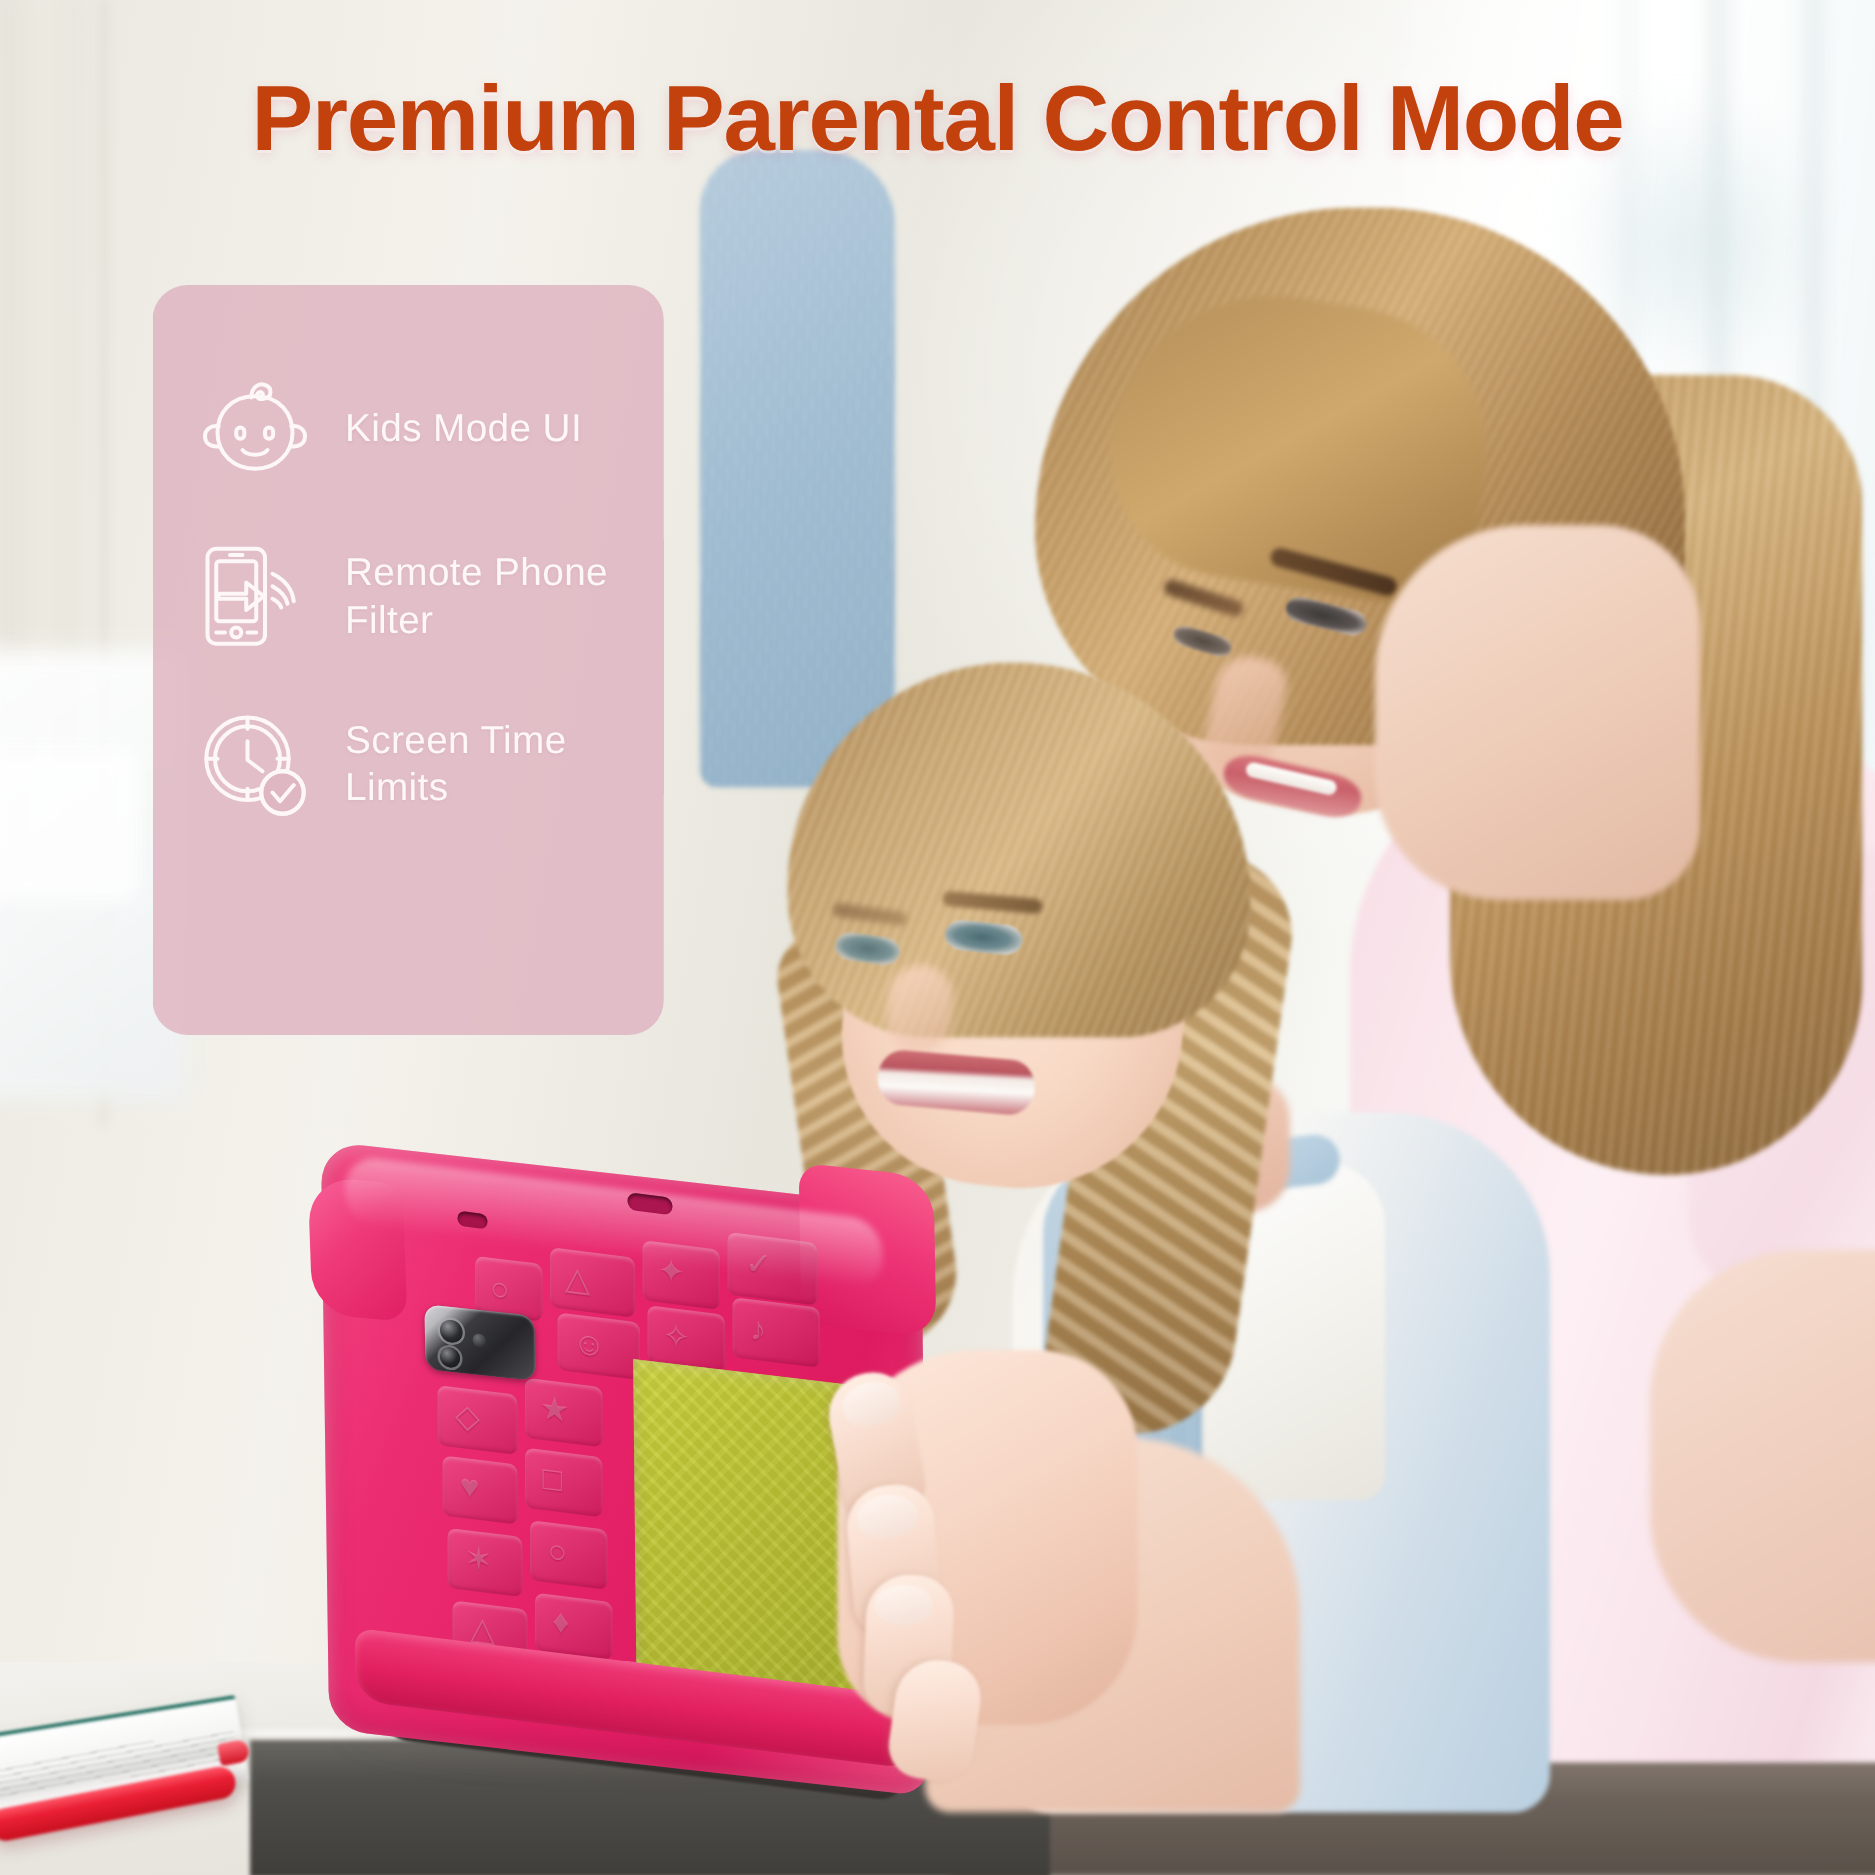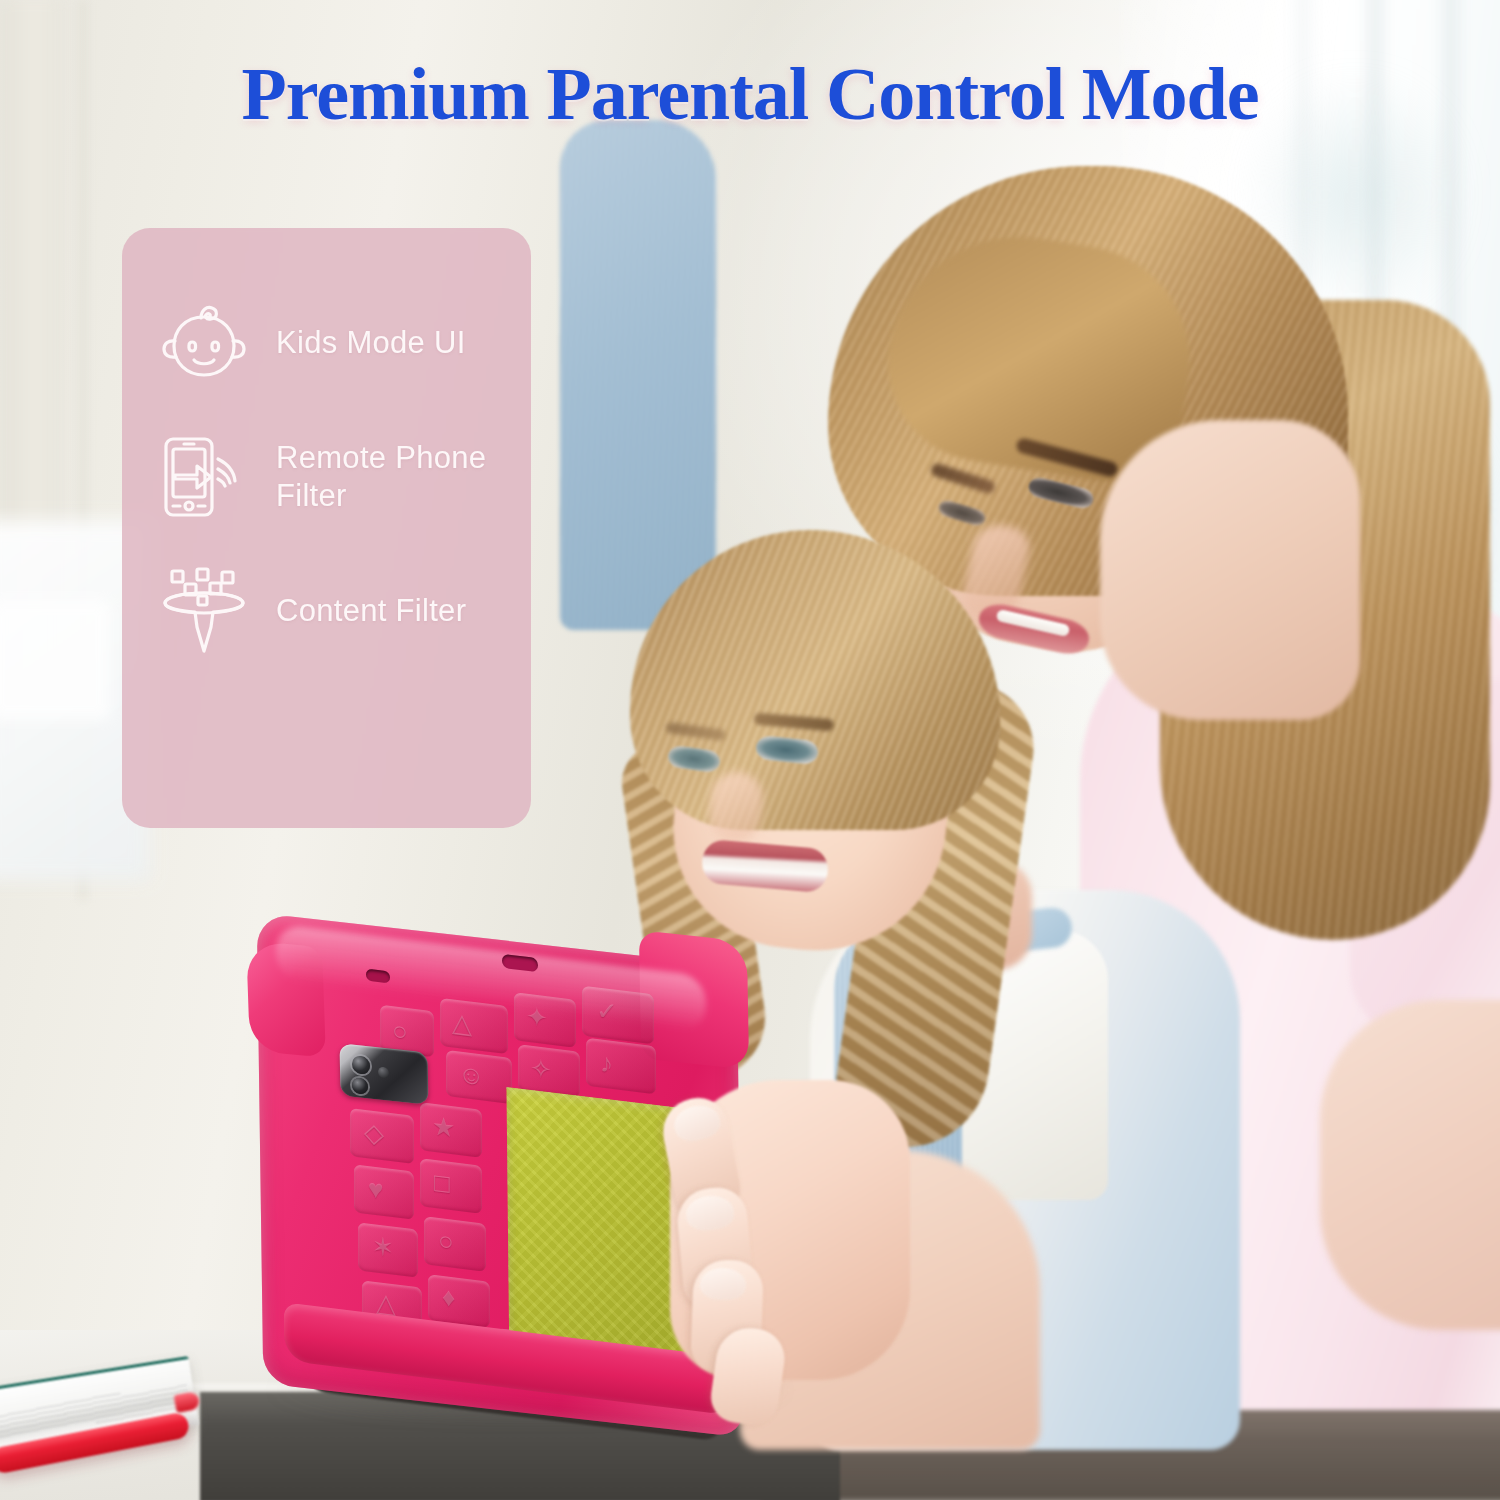--- a/index.html
+++ b/index.html
@@ -505,25 +505,25 @@
     position:absolute; left:540px; top:300px; width:260px; height:300px;
     border-radius:120px 80px 60px 100px;
     background:linear-gradient(150deg,#f7dfd0 0%,#eecdb9 50%,#e2b9a3 100%);
     filter:blur(2.4px);
   }
 
   
   .title {
     position:absolute; left:0; top:52px; width:1500px;
     text-align:center;
-    font-family:Liberation Serif, serif;
+    font-family:Liberation Sans, sans-serif;
     font-weight:bold;
     font-size:74px;
     letter-spacing:-1px;
-    color:#1d4ed8;
+    color:#c2410c;
     text-shadow:0 2px 0 rgba(255,255,255,.35), 0 3px 9px rgba(224,72,124,.18);
     white-space:nowrap;
   }
 
   
   .panel {
     position:absolute; left:122px; top:228px; width:409px; height:600px;
     background:rgba(223,183,195,.88);
     border-radius:28px;
     backdrop-filter:blur(2px);
@@ -712,33 +712,32 @@
             <path d="M15 75 h7 M40 75 h7"></path>
             <path d="M17 44 h22 v-9 l14 11 -14 11 v-9 h-22 z"></path>
             <path d="M60 28 C70 33 76 41 77 50"></path>
             <path d="M60 38 C67 42 71 47 72 52"></path>
             <path d="M60 48 C64 50 66 52 67 55"></path>
           </svg>
         </span>
         <span class="feature-label">Remote Phone Filter</span>
       </div>
 
-
       <div class="feature">
         <span class="feature-icon">
           <svg width="92" height="92" viewBox="0 0 92 92" fill="none" stroke="#fdf7f8" stroke-width="3.2" stroke-linecap="round" stroke-linejoin="round">
-            <path d="M7 38 C7 32 24 28 46 28 C68 28 85 32 85 38 C85 43 70 46 55 47 L53 62 L46 86 L39 62 L37 47 C22 46 7 43 7 38 Z"></path>
-            <ellipse cx="46" cy="38" rx="39" ry="10"></ellipse>
-            <rect x="14" y="6" width="11" height="11" rx="1.6"></rect>
-            <rect x="39" y="4" width="11" height="11" rx="1.6"></rect>
-            <rect x="64" y="7" width="11" height="11" rx="1.6"></rect>
-            <rect x="27" y="19" width="11" height="11" rx="1.6"></rect>
-            <rect x="52" y="18" width="11" height="11" rx="1.6"></rect>
-            <rect x="40" y="31" width="9" height="9" rx="1.4"></rect>
+            <circle cx="40" cy="42" r="33"></circle>
+            <circle cx="40" cy="42" r="26"></circle>
+            <path d="M40 11 v7 M40 66 v7 M9 42 h7 M64 42 h7"></path>
+            <path d="M40 28 v15 l12 9"></path>
+            <circle cx="68" cy="69" r="17" fill="#dfb7c3"></circle>
+            <circle cx="68" cy="69" r="17"></circle>
+            <path d="M60 69 l6 7 11 -13"></path>
           </svg>
         </span>
-        <span class="feature-label">Content Filter</span>
+        <span class="feature-label">Screen Time Limits</span>
       </div>
+
 
     </div>
   </div>
 
 </div>
 
 </body></html>

